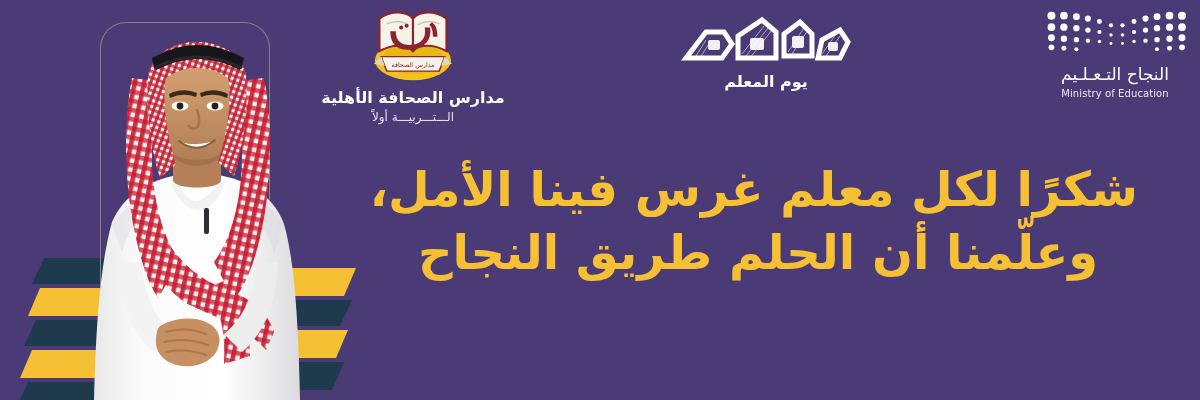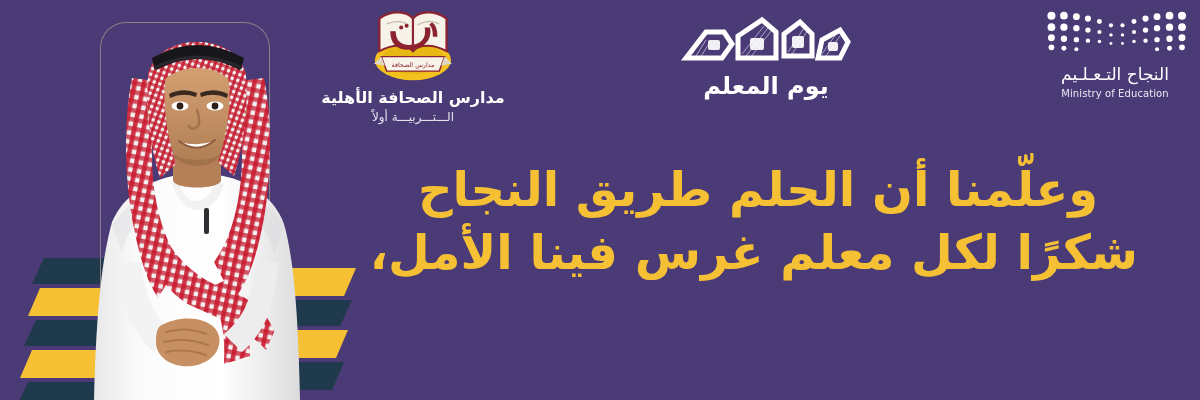--- a/index.html
+++ b/index.html
@@ -81,21 +81,21 @@
     text-align: center;
   }
 
   #logo-teacherday {
     left: 676px;
     top: 14px;
     width: 180px;
   }
   #logo-teacherday .mark { height: 52px; }
   #logo-teacherday .name {
-    font-size: 24px;
+    font-size: 16px;
     font-weight: bold;
     color: #ffffff;
     direction: rtl;
     margin-top: 4px;
     line-height: 1;
   }
   #logo-teacherday .latin {
     font-size: 10.5px;
     letter-spacing: 4.6px;
     color: #d8d3e4;
@@ -350,17 +350,17 @@
         <circle cx="124" cy="43" r="2.1"></circle>
           <circle cx="137" cy="42" r="2.6"></circle>
           <circle cx="150" cy="41" r="3.0"></circle>
       </g>
     </svg>
     <div class="name">النجاح التـعـلـيم</div>
     <div class="latin">Ministry of Education</div>
   </div>
 
   <div id="headline">
+    <span class="line">شكرًا لكل معلم غرس فينا الأمل،</span>
     <span class="line">وعلّمنا أن الحلم طريق النجاح</span>
-    <span class="line">شكرًا لكل معلم غرس فينا الأمل،</span>
   </div>
 
 </div>
 
 </body></html>

